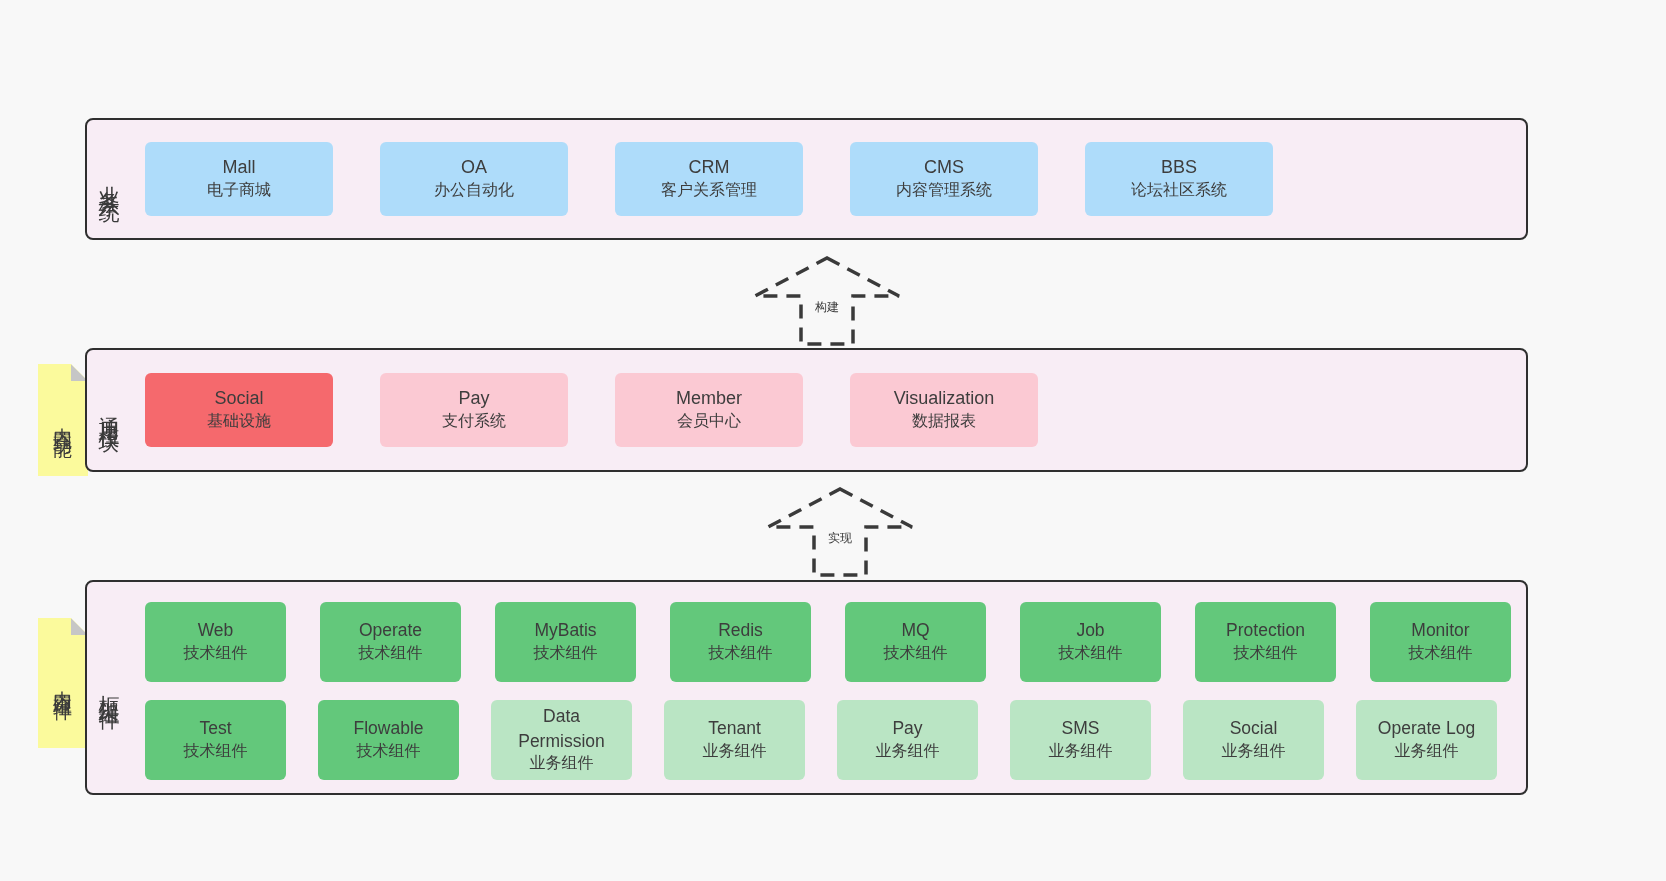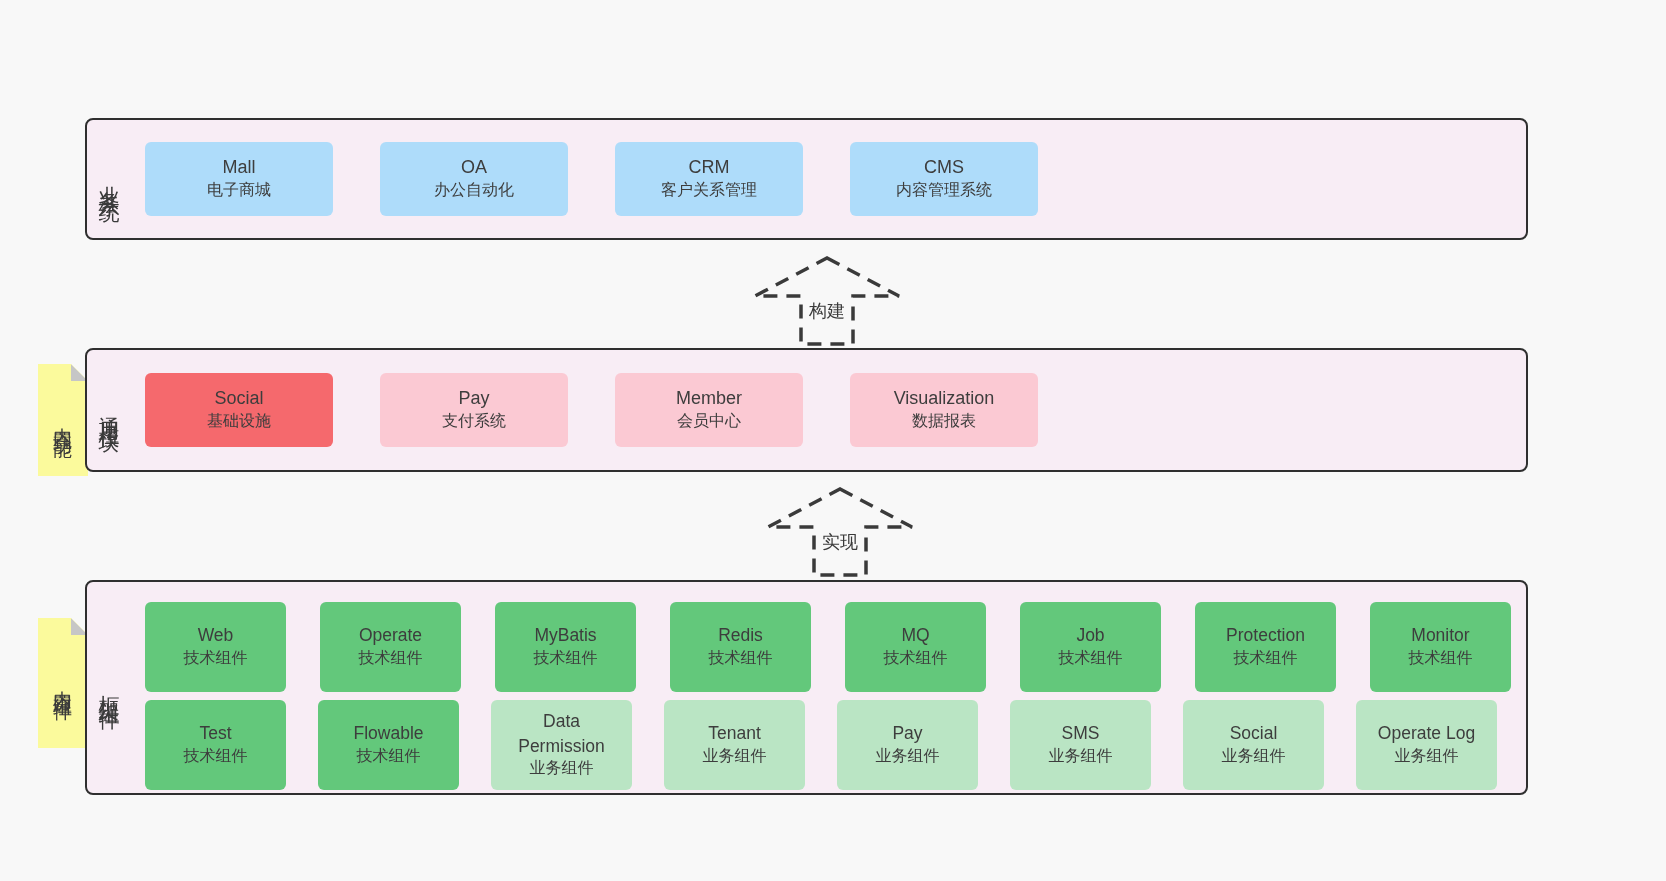--- a/index.html
+++ b/index.html
@@ -37,21 +37,21 @@
     display:flex; gap:47px;
   }
   .box {
     border-radius:6px;
     display:flex; flex-direction:column;
     align-items:center; justify-content:center;
     text-align:center; line-height:1.42;
     box-sizing:border-box;
   }
   .wide  { width:188px; height:74px; }
-  .small { width:141px; height:90px; padding:0 12px; }
+  .small { width:141px; height:80px; padding:0 12px; }
 
   .grid-row {
     position:absolute; left:58px;
     display:flex; gap:34px;
   }
   #comp-row-1 { top:20px; }
   #comp-row-2 { top:118px;gap:32px; }
 
   .box-title { font-size:18px; }
   .small .box-title { font-size:17.5px; }
@@ -81,21 +81,21 @@
     font-size:19px; letter-spacing:4px; color:#3a3a3a;
     line-height:1; white-space:nowrap;
   }
 
   .arrow-wrap { position:absolute; width:150px; height:92px; z-index:1; }
   #arrow-build     { left:752px; top:255px; }
   #arrow-implement { left:765px; top:486px; }
   .arrow-label {
     position:absolute; left:50%; top:44px;
     transform:translateX(-50%);
-    background:#f8f8f8; font-size:18px; padding:0 3px;
+    background:#f8f8f8; font-size:12px; padding:0 3px;
     color:#3a3a3a; white-space:nowrap;
   }
 </style>
 </head>
 <body>
 
 <div class="panel" id="panel-business">
   <div class="panel-label">业务系统</div>
   <div class="box-row">
     <div class="box wide c-blue">
@@ -106,20 +106,24 @@
       <div class="box-title">OA</div>
       <div class="box-sub">办公自动化</div>
     </div>
     <div class="box wide c-blue">
       <div class="box-title">CRM</div>
       <div class="box-sub">客户关系管理</div>
     </div>
     <div class="box wide c-blue">
       <div class="box-title">CMS</div>
       <div class="box-sub">内容管理系统</div>
+    </div>
+    <div class="box wide c-blue">
+      <div class="box-title">BBS</div>
+      <div class="box-sub">论坛社区系统</div>
     </div>
   </div>
 </div>
 
 <div class="arrow-wrap" id="arrow-build">
   <svg viewBox="0 0 150 92" width="150" height="92">
     <polygon points="75,3 147,41 101,41 101,89 49,89 49,41 3,41" fill="none" stroke="#3a3a3a" stroke-width="3.5" stroke-dasharray="14 9"></polygon>
   </svg>
   <span class="arrow-label">构建</span>
 </div>

